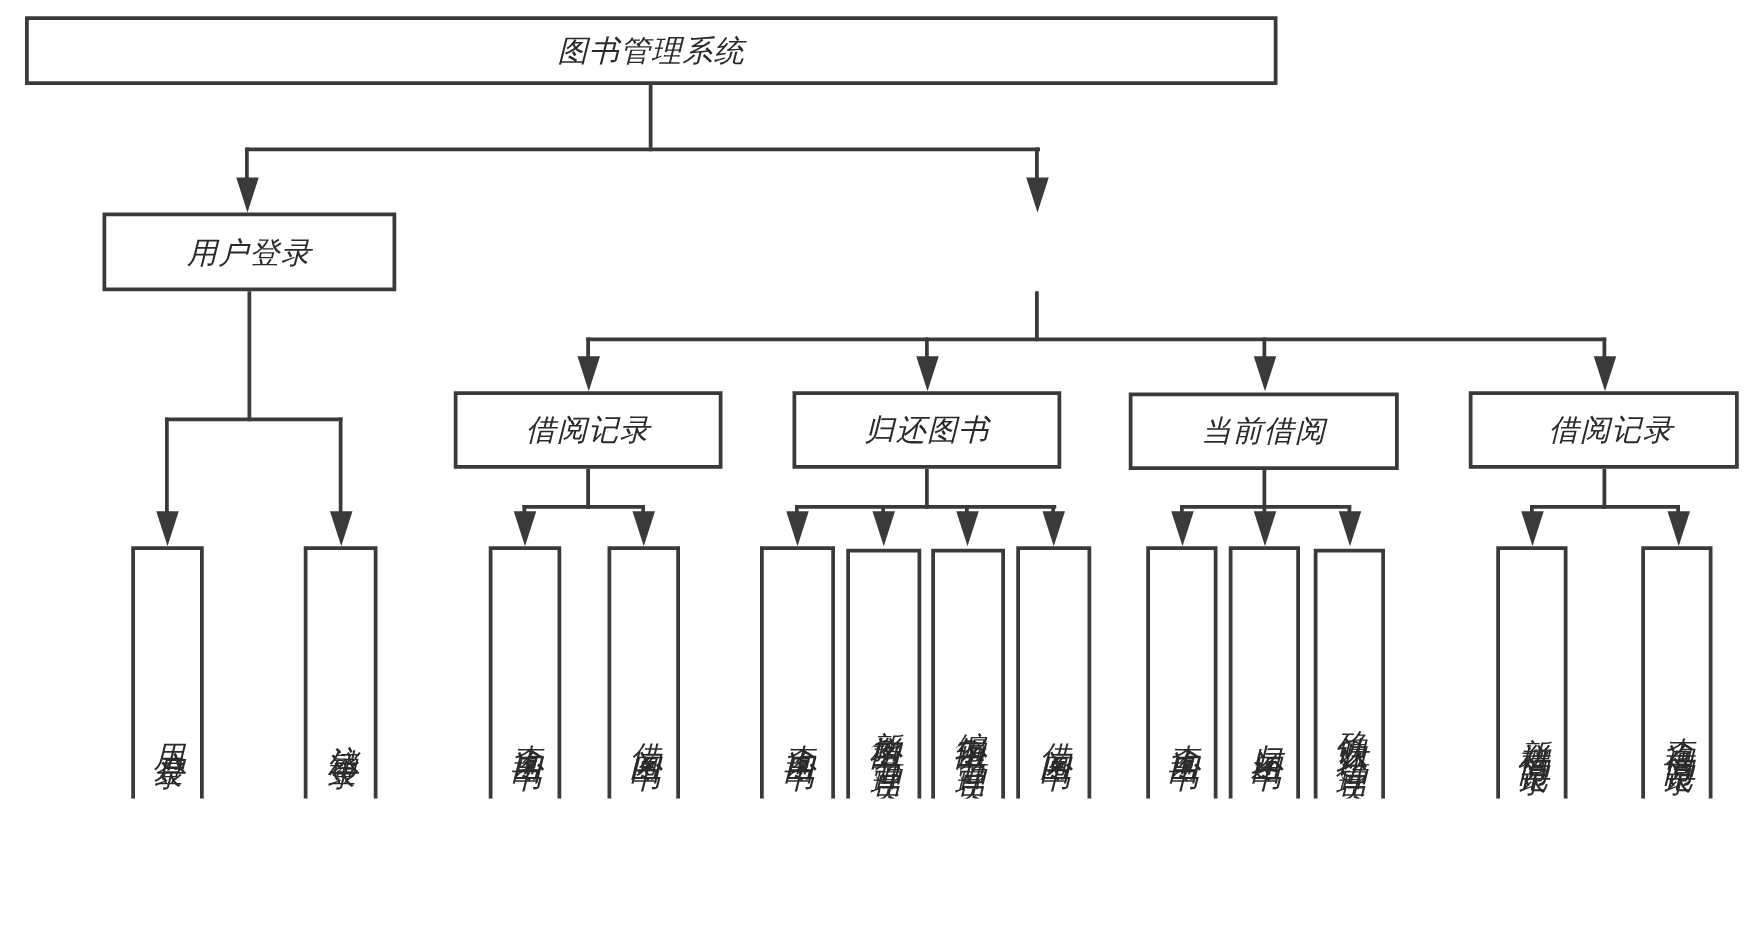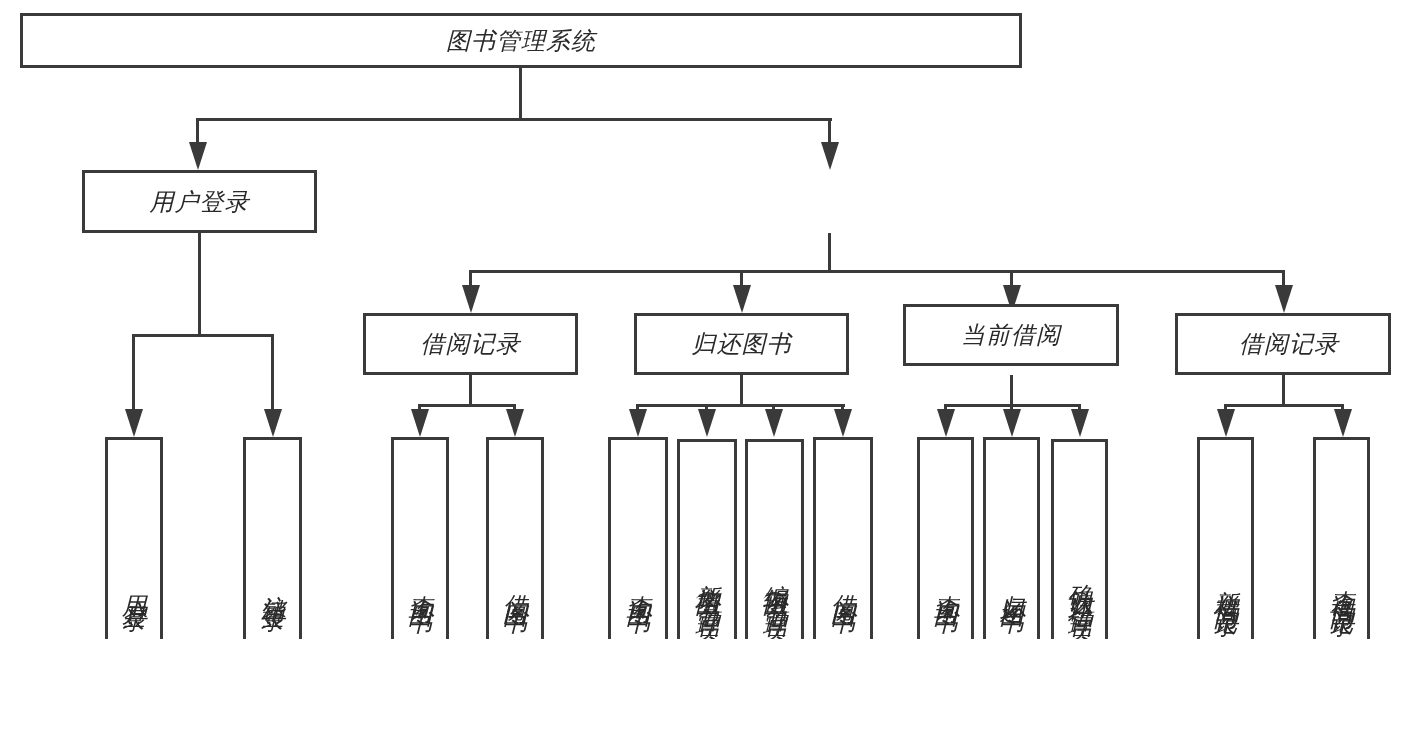--- a/index.html
+++ b/index.html
@@ -72,21 +72,21 @@
   <div class="ar" style="left:1003px;top:285px;"></div>
   <div class="vl" style="left:1282px;top:270px;height:20px;"></div>
   <div class="ar" style="left:1275px;top:285px;"></div>
 
   <div class="box-h" style="left:363px;top:313px;width:215px;height:62px;">
     <span>借阅记录</span>
   </div>
   <div class="box-h" style="left:634px;top:313px;width:215px;height:62px;">
     <span>归还图书</span>
   </div>
-  <div class="box-h" style="left:903px;top:304px;width:216px;height:62px;">
+  <div class="box-h" style="left:903px;top:314px;width:216px;height:62px;">
     <span>当前借阅</span>
   </div>
   <div class="box-h" style="left:1175px;top:313px;width:216px;height:62px;padding-left:12px;">
     <span>借阅记录</span>
   </div>
 
   <div class="vl" style="left:469px;top:375px;height:32px;"></div>
   <div class="hl" style="left:418px;top:404px;width:98px;"></div>
   <div class="vl" style="left:418px;top:404px;height:8px;"></div>
   <div class="ar" style="left:411px;top:409px;"></div>

